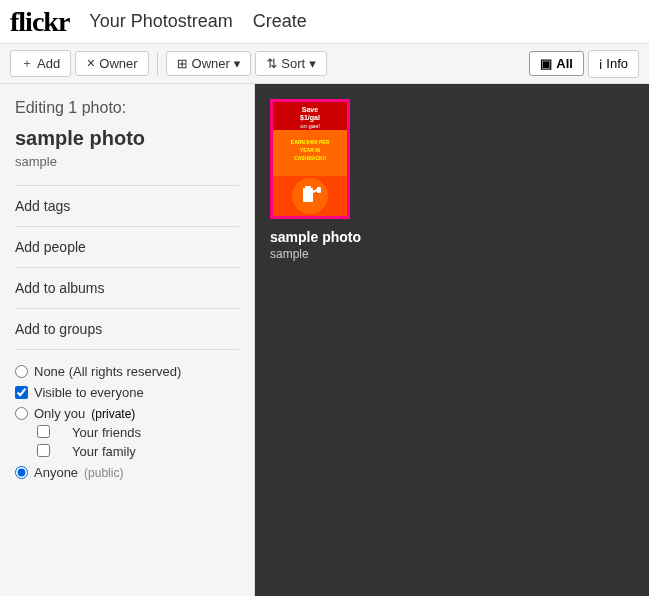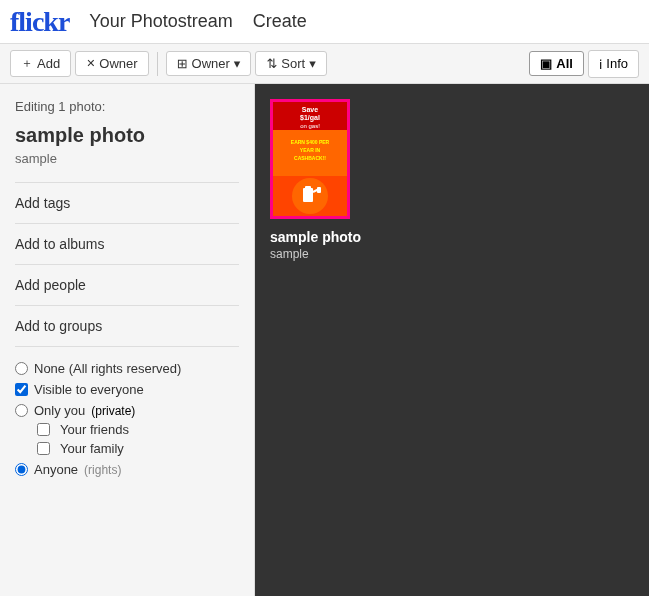--- a/index.html
+++ b/index.html
@@ -15,21 +15,21 @@
       height: 44px;
     }
     .logo {
       display: flex;
       align-items: center;
       margin-right: 20px;
     }
     .logo-text {
       font-size: 28px;
       font-weight: bold;
-      color: #1d4ed8;
+      color: #000000;
       font-family: 'Georgia', serif;
       letter-spacing: -1px;
     }
     .nav-link {
       color: #333;
       text-decoration: none;
       font-size: 18px;
       margin-right: 20px;
       cursor: pointer;
     }
@@ -96,21 +96,21 @@
     
     .sidebar {
       width: 255px;
       background: #f5f5f5;
       border-right: 1px solid #ddd;
       padding: 15px;
       overflow-y: auto;
       flex-shrink: 0;
     }
     .editing-title {
-      font-size: 13px;
+      font-size: 16px;
       color: #555;
       margin-bottom: 10px;
     }
     .photo-title {
       font-size: 20px;
       font-weight: bold;
       color: #333;
       margin-bottom: 4px;
     }
     .photo-subtitle {
@@ -170,22 +170,22 @@
     .radio-group input[type="radio"],
     .radio-group input[type="checkbox"] {
       cursor: pointer;
     }
     .sub-options {
       margin-left: 22px;
       margin-top: 4px;
     }
     .sub-options label {
       display: flex;
-      align-items: center;
-      gap: 10px;
+      align-items: flex-start;
+      gap: 22px;
       font-size: 13px;
       color: #333;
       margin-bottom: 4px;
       cursor: pointer;
     }
     .text-private { color: #000000; font-size: 12px; }
     .text-public { color: #888; font-size: 12px; }
 
     
     .content {
@@ -277,22 +277,22 @@
 
 <div class="main">
 
   <aside class="sidebar">
     <div class="editing-title">Editing 1 photo:</div>
     <div class="photo-title">sample photo</div>
     <div class="photo-subtitle">sample</div>
 
     <hr class="sidebar-divider">
     <a class="sidebar-item">Add tags</a>
+    <a class="sidebar-item">Add people</a>
     <a class="sidebar-item">Add to albums</a>
-    <a class="sidebar-item">Add people</a>
     <a class="sidebar-item">Add to groups</a>
 
     <div class="owner-settings">
 
       <div class="radio-group">
         <label>
           <input type="radio" name="rights" style="">
           <span>None (All rights reserved)</span>
         </label>
       </div>
@@ -319,21 +319,21 @@
             <input type="checkbox" style="">
             <span>Your family</span>
           </label>
         </div>
       </div>
 
       <div class="radio-group">
         <label>
           <input type="radio" name="visibility" checked="" style="">
           <span>Anyone</span>
-          <span class="text-public">(rights)</span>
+          <span class="text-public">(public)</span>
         </label>
       </div>
     </div>
   </aside>
 
   <main class="content">
     <div class="photo-container">
       <div class="photo-thumb">
         
         <svg width="74" height="114" viewBox="0 0 74 114">

